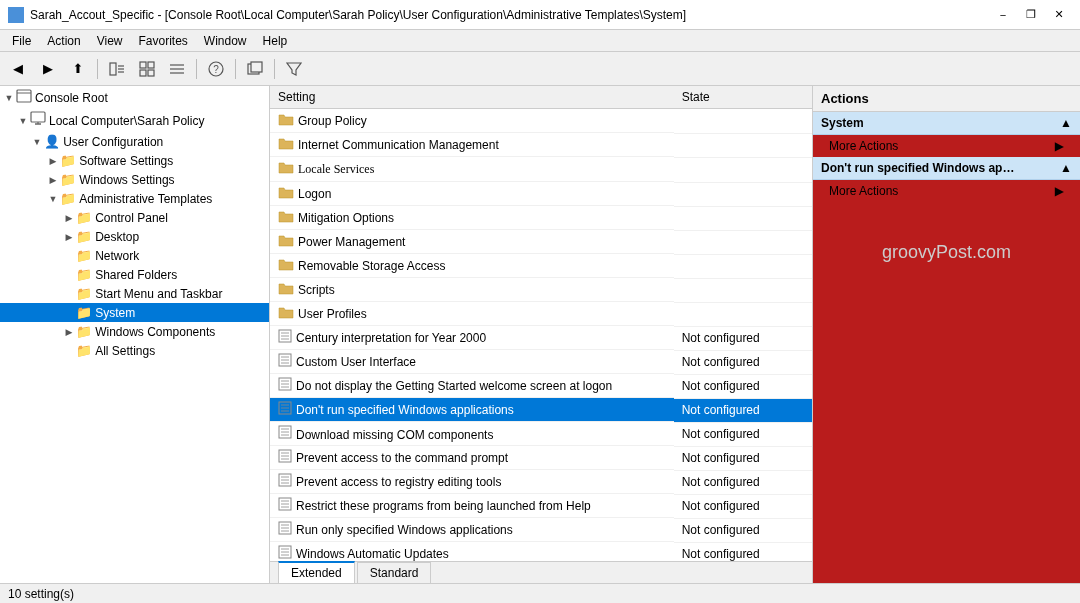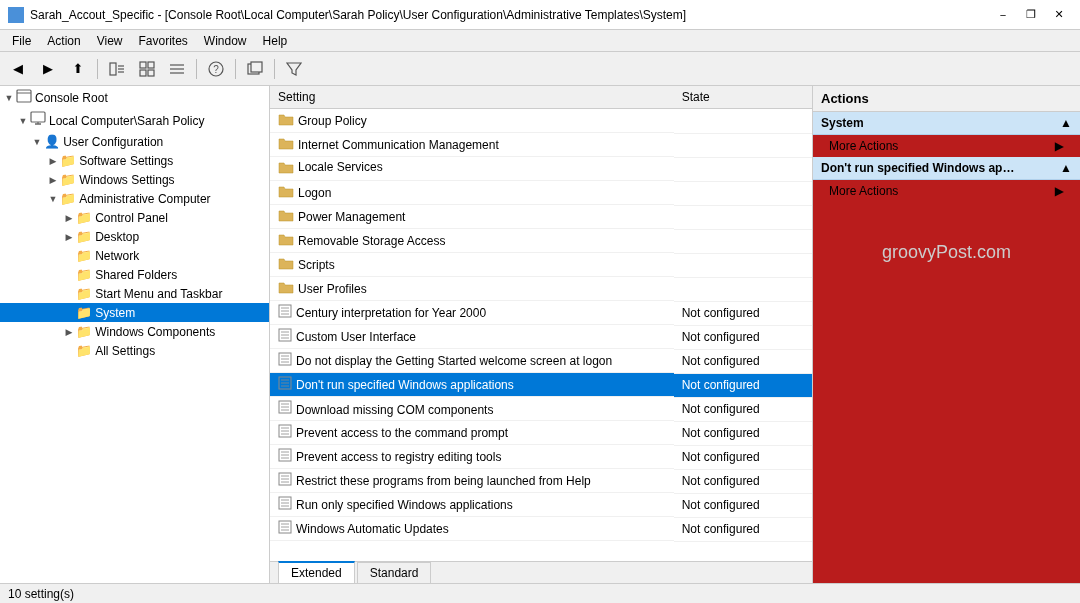--- a/index.html
+++ b/index.html
@@ -193,21 +193,21 @@
 
     <div class="tree-item" style="padding-left: 46px;">
       <span class="tree-expander">▶</span>
       <span class="tree-icon folder-icon">📁</span>
       <span class="tree-label">Windows Settings</span>
     </div>
 
     <div class="tree-item" style="padding-left: 46px;">
       <span class="tree-expander">▼</span>
       <span class="tree-icon folder-icon">📁</span>
-      <span class="tree-label">Administrative Computer</span>
+      <span class="tree-label">Administrative Templates</span>
     </div>
 
     <div class="tree-item" style="padding-left: 62px;">
       <span class="tree-expander">▶</span>
       <span class="tree-icon folder-icon">📁</span>
       <span class="tree-label">Control Panel</span>
     </div>
 
     <div class="tree-item" style="padding-left: 62px;">
       <span class="tree-expander">▶</span>
@@ -274,34 +274,43 @@
             <tr>
               <td style="display: flex; align-items: center;">
                 <span style="margin-right: 4px; flex-shrink: 0;"><svg width="16" height="14" viewBox="0 0 16 14">
                     <path d="M1,3 L1,13 L15,13 L15,5 L7,5 L6,3 Z" fill="#dcb45a" stroke="#b8922a" stroke-width="0.5"></path>
                   </svg></span>
                 <span>Internet Communication Management</span>
               </td>
               <td style="min-width: 120px;"></td>
             </tr>
             <tr>
-              <td style="display: flex; ">
+              <td style="display: flex; align-items: center; font-family: Liberation Serif, serif;">
                 <span style="margin-right: 4px; flex-shrink: 0;"><svg width="16" height="14" viewBox="0 0 16 14">
                     <path d="M1,3 L1,13 L15,13 L15,5 L7,5 L6,3 Z" fill="#dcb45a" stroke="#b8922a" stroke-width="0.5"></path>
                   </svg></span>
                 <span>Locale Services</span>
               </td>
               <td style="min-width: 120px;"></td>
             </tr>
             <tr>
               <td style="display: flex; align-items: center;">
                 <span style="margin-right: 4px; flex-shrink: 0;"><svg width="16" height="14" viewBox="0 0 16 14">
                     <path d="M1,3 L1,13 L15,13 L15,5 L7,5 L6,3 Z" fill="#dcb45a" stroke="#b8922a" stroke-width="0.5"></path>
                   </svg></span>
                 <span>Logon</span>
+              </td>
+              <td style="min-width: 120px;"></td>
+            </tr>
+            <tr>
+              <td style="display: flex; align-items: center;">
+                <span style="margin-right: 4px; flex-shrink: 0;"><svg width="16" height="14" viewBox="0 0 16 14">
+                    <path d="M1,3 L1,13 L15,13 L15,5 L7,5 L6,3 Z" fill="#dcb45a" stroke="#b8922a" stroke-width="0.5"></path>
+                  </svg></span>
+                <span>Mitigation Options</span>
               </td>
               <td style="min-width: 120px;"></td>
             </tr>
             <tr>
               <td style="display: flex; align-items: center;">
                 <span style="margin-right: 4px; flex-shrink: 0;"><svg width="16" height="14" viewBox="0 0 16 14">
                     <path d="M1,3 L1,13 L15,13 L15,5 L7,5 L6,3 Z" fill="#dcb45a" stroke="#b8922a" stroke-width="0.5"></path>
                   </svg></span>
                 <span>Power Management</span>
               </td>

